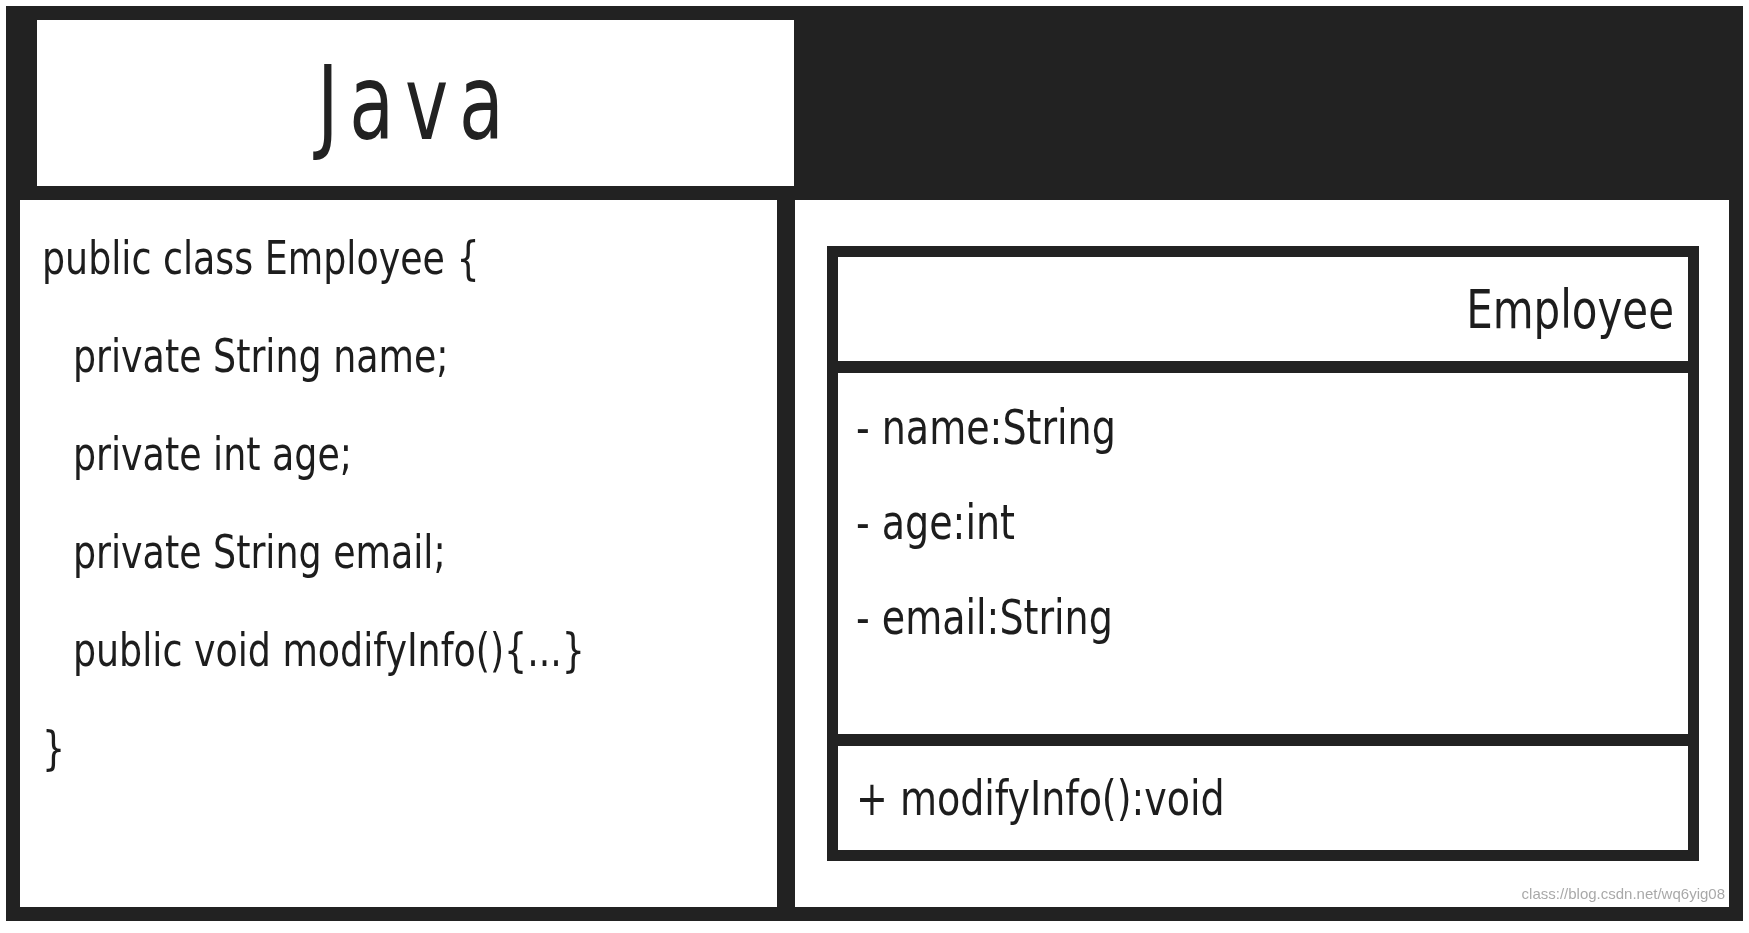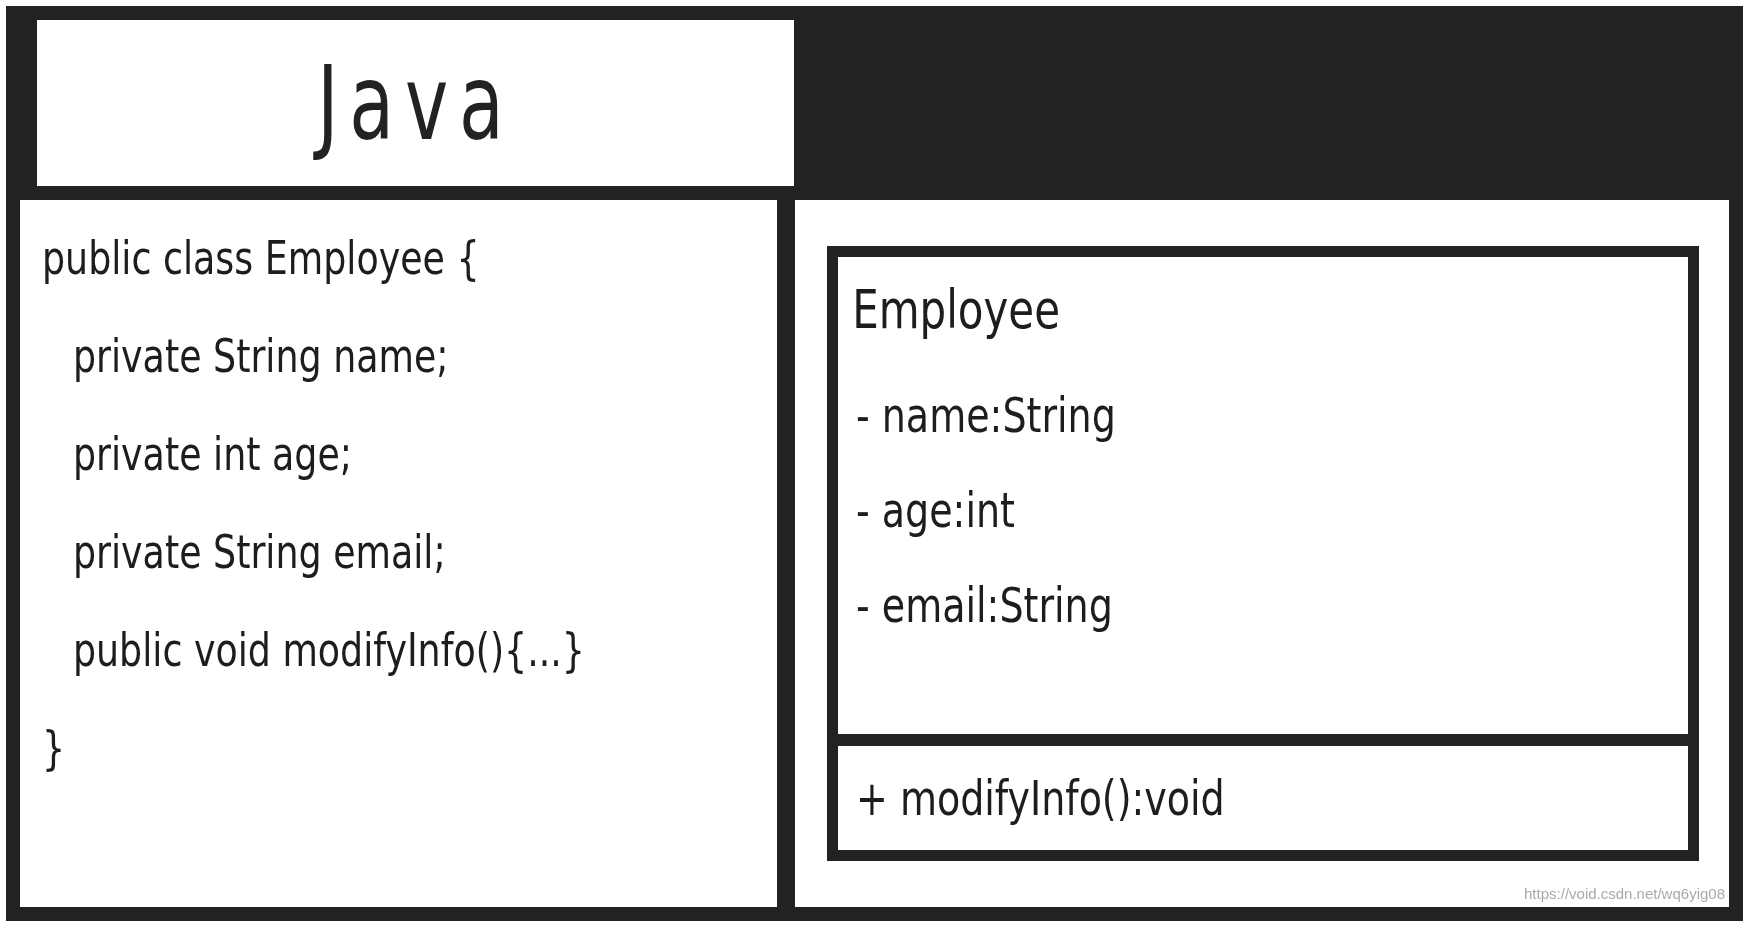--- a/index.html
+++ b/index.html
@@ -98,21 +98,22 @@
   }
   .uml-compartment {
     background: #ffffff;
     box-sizing: border-box;
     overflow: hidden;
   }
   #uml-name-compartment {
     height: 104px;
     display: flex;
     align-items: center;
-    justify-content: flex-start;
+    justify-content: flex-end;
+    margin-bottom: 12px;
   }
   #uml-class-name {
     color: #1d1d1d;
     font-size: 53px;
     line-height: 1;
     white-space: nowrap;
     font-family: "Liberation Sans Narrow", "DejaVu Sans Condensed", "Liberation Sans", sans-serif;
     transform: scaleX(0.88);
     transform-origin: center center;
   }
@@ -197,19 +198,19 @@
           <span class="uml-member">- age:int</span>
           <span class="uml-member">- email:String</span>
         </div>
 
         <div class="uml-compartment" id="uml-methods-compartment">
           <span class="uml-member method">+ modifyInfo():void</span>
         </div>
 
       </div>
 
-      <div id="watermark">https://void.csdn.net/wq6yig08</div>
+      <div id="watermark">class://blog.csdn.net/wq6yig08</div>
 
     </div>
 
   </div>
 
 </div>
 
 </body></html>

